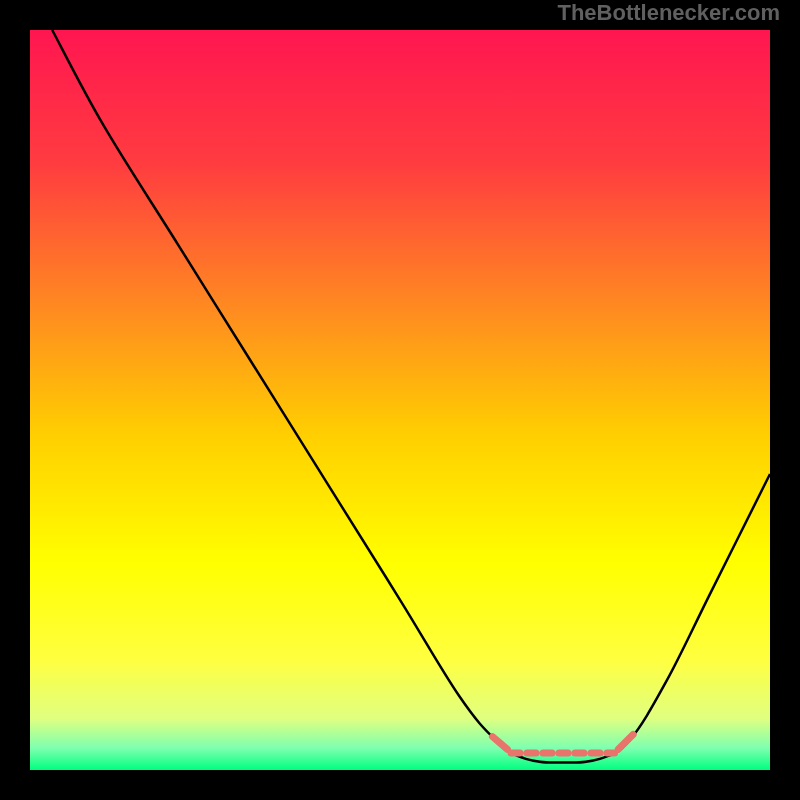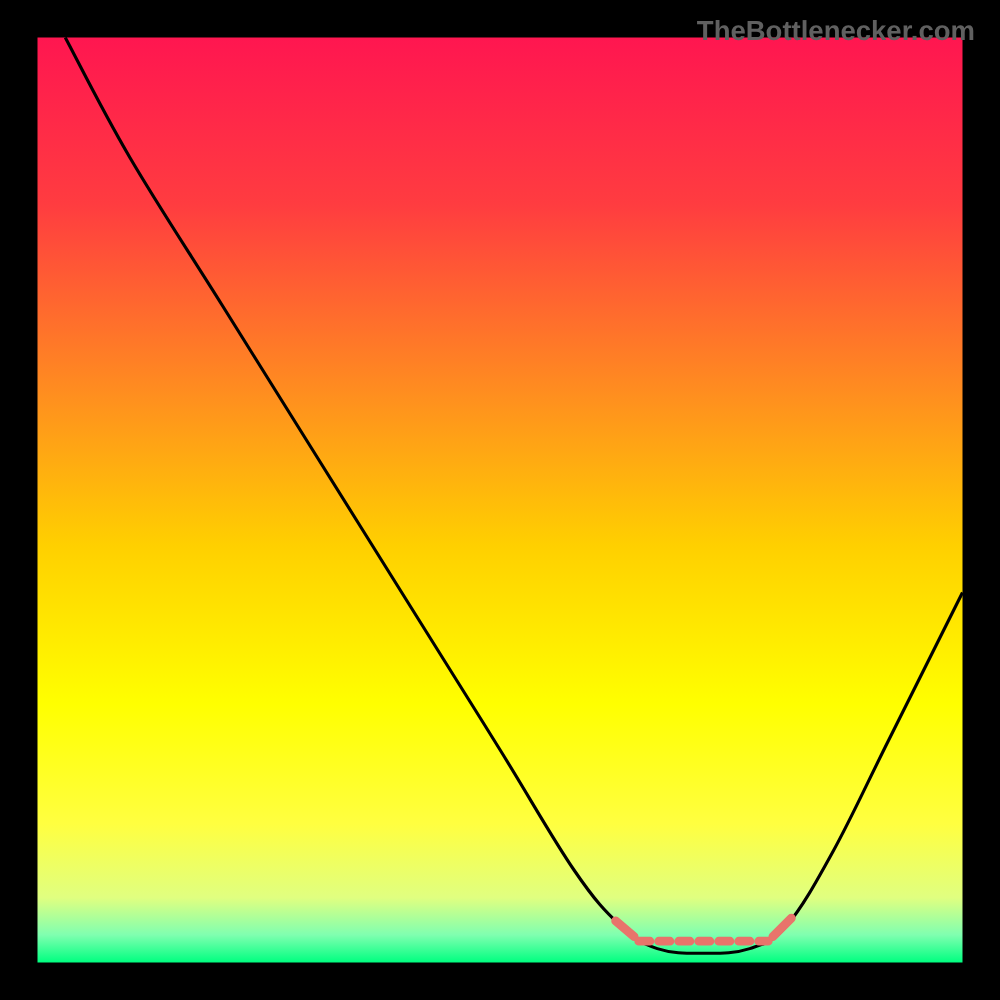--- a/index.html
+++ b/index.html
@@ -11,21 +11,21 @@
   overflow: hidden;
   font-family: Arial, sans-serif;
 }
 .chart-container {
   position: relative;
   width: 800px;
   height: 800px;
 }
 .watermark {
   position: absolute;
-  top: 12px;
+  top: 0;
   right: 20px;
   color: #606060;
   font-size: 22px;
   font-weight: bold;
   z-index: 10;
 }
 svg {
   display: block;
 }
 </style>

